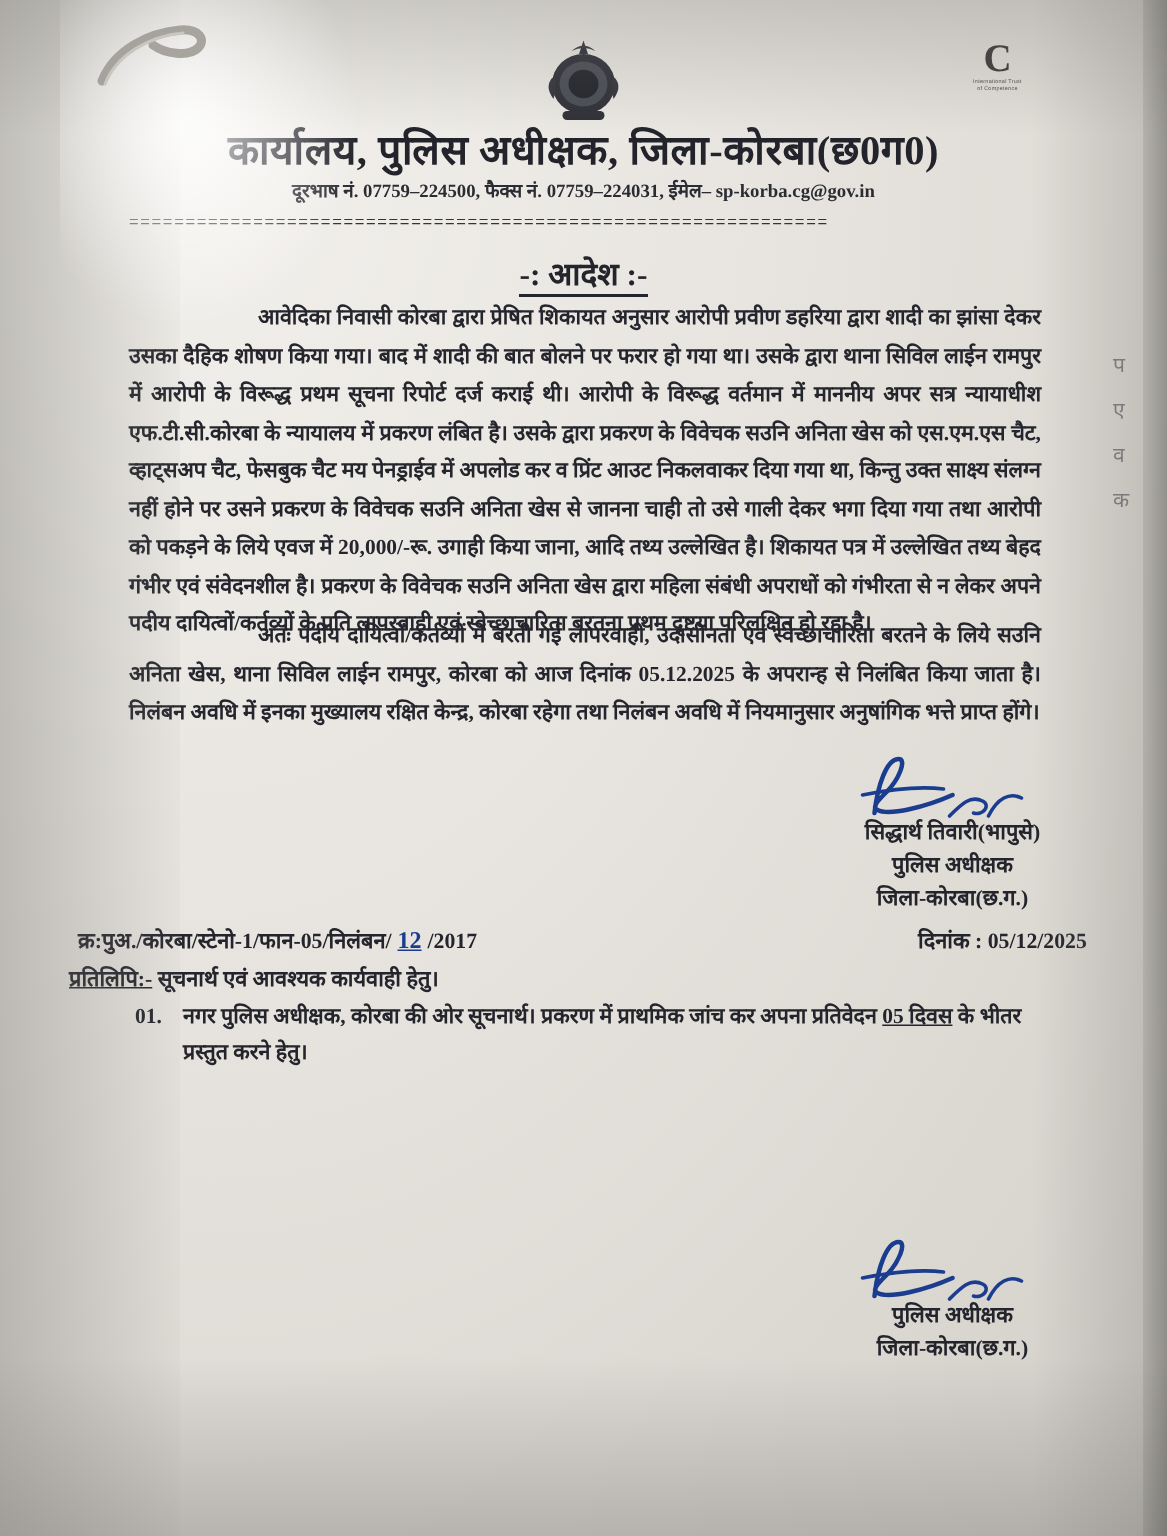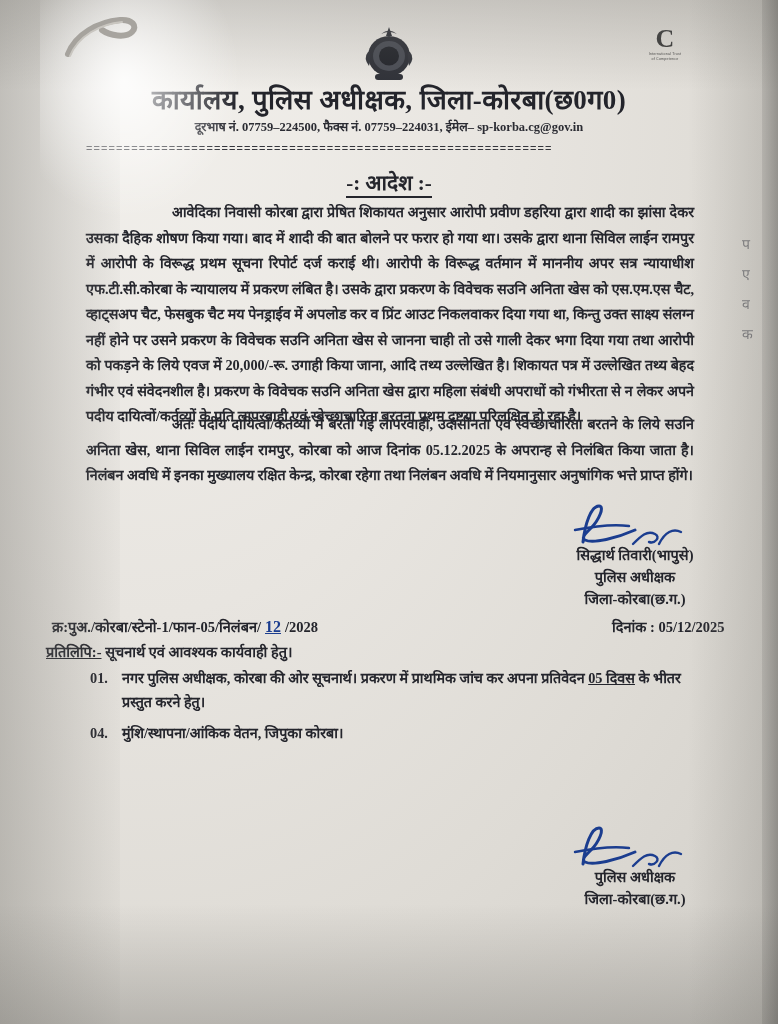--- a/index.html
+++ b/index.html
@@ -302,41 +302,37 @@
           <path d="M78 44 C86 36, 92 30, 100 34 C106 37, 100 44, 94 42" fill="none" stroke="#1b3d8f" stroke-width="2.4" stroke-linecap="round"></path>
           <path d="M104 44 C110 32, 118 28, 126 32" fill="none" stroke="#1b3d8f" stroke-width="2.4" stroke-linecap="round"></path>
         </svg>
       </div>
       <div class="sig-name">सिद्धार्थ तिवारी(भापुसे)</div>
       <div class="sig-name">पुलिस अधीक्षक</div>
       <div class="sig-name">जिला-कोरबा(छ.ग.)</div>
     </div>
 
     <div class="ref-line">
-      <span>क्र:पुअ./कोरबा/स्टेनो-1/फान-05/निलंबन/</span><span class="ref-num-hand">12</span><span>/2028</span>
+      <span>क्र:पुअ./कोरबा/स्टेनो-1/फान-05/निलंबन/</span><span class="ref-num-hand">12</span><span>/2017</span>
     </div>
 
     <div class="date-right">
       <span>दिनांक :</span>
       <span>05/12/2025</span>
     </div>
 
     <div class="copy-to">
       <span class="u">प्रतिलिपि:-</span>
       <span>सूचनार्थ एवं आवश्यक कार्यवाही हेतु।</span>
     </div>
 
     <div class="dist-list">
       <div class="dist-item">
         <span class="dist-num">01.</span>
         <span class="dist-text"><span>नगर पुलिस अधीक्षक, कोरबा की ओर सूचनार्थ। प्रकरण में प्राथमिक जांच कर अपना प्रतिवेदन </span><span class="hl-u">05 दिवस</span><span> के भीतर प्रस्तुत करने हेतु।</span></span>
-      </div>
-      <div class="dist-item">
-        <span class="dist-num">04.</span>
-        <span class="dist-text">मुंशि/स्थापना/आंकिक वेतन, जिपुका कोरबा।</span>
       </div>
     </div>
 
     <div class="sign2">
       <div class="sig-scribble">
         <svg viewBox="0 0 160 48" width="160" height="48">
           <path d="M28 42 C30 24, 36 6, 44 6 C50 6, 44 20, 36 28 C30 34, 26 38, 30 40 C38 44, 62 38, 80 30" fill="none" stroke="#1b3d8f" stroke-width="3" stroke-linecap="round"></path>
           <path d="M20 30 C40 26, 58 24, 74 26" fill="none" stroke="#1b3d8f" stroke-width="2.4" stroke-linecap="round"></path>
           <path d="M78 44 C86 36, 92 30, 100 34 C106 37, 100 44, 94 42" fill="none" stroke="#1b3d8f" stroke-width="2.4" stroke-linecap="round"></path>
           <path d="M104 44 C110 32, 118 28, 126 32" fill="none" stroke="#1b3d8f" stroke-width="2.4" stroke-linecap="round"></path>

